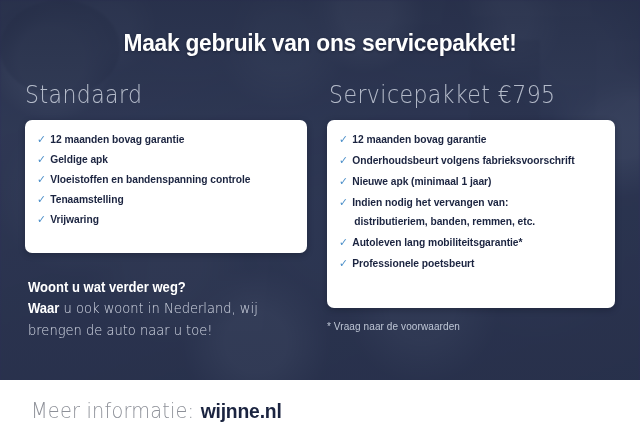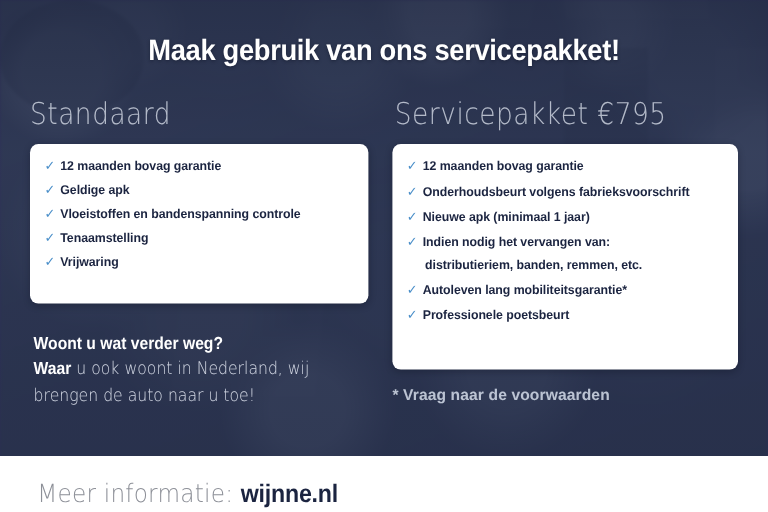--- a/index.html
+++ b/index.html
@@ -164,22 +164,22 @@
     color: #ffffff;
     font-family: "Liberation Sans Narrow", "Liberation Sans", sans-serif;
   }
   .promo .line1 { display: block; }
   .promo .line2 { display: block; }
 
   .footnote {
     position: absolute;
     left: 327px;
     top: 321px;
-    font-size: 13px;
-    font-weight: 700;
+    font-size: 10px;
+    font-weight: 400;
     color: rgba(224,231,244,0.80);
     letter-spacing: 0.1px;
     font-family: "Liberation Sans Narrow", "Liberation Sans", sans-serif;
   }
 
   
   .footer {
     position: absolute;
     left: 0;
     top: 380px;

